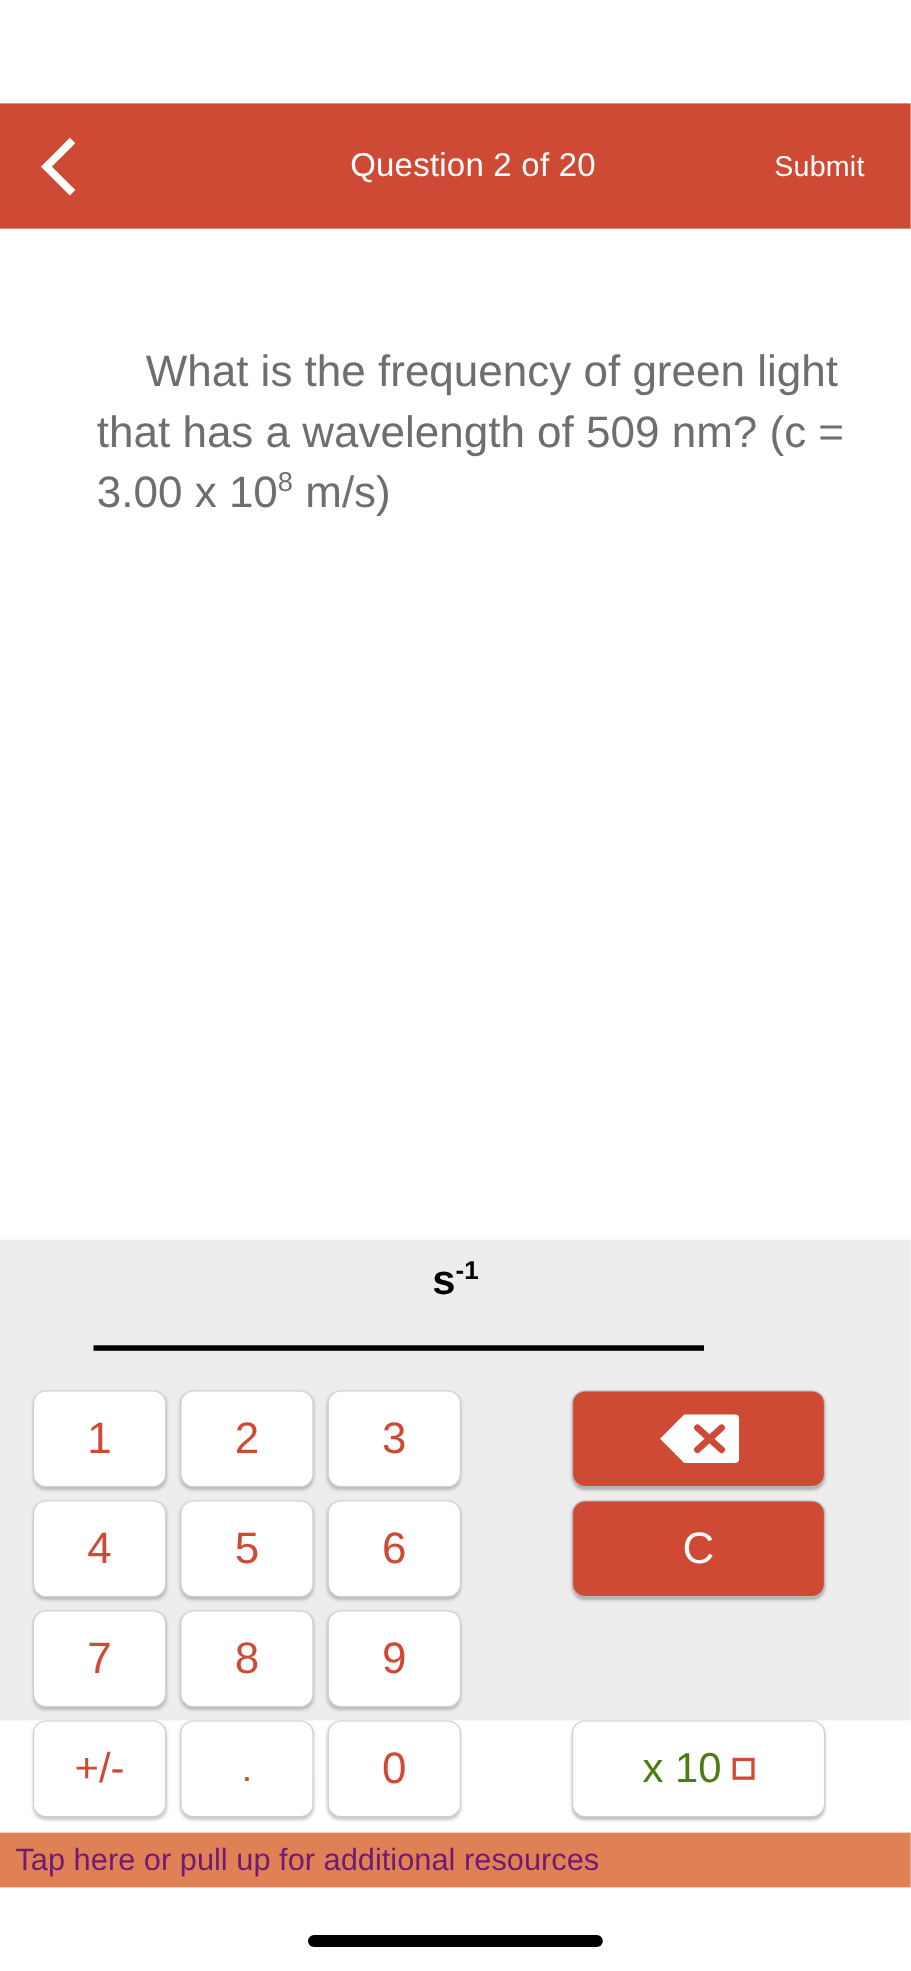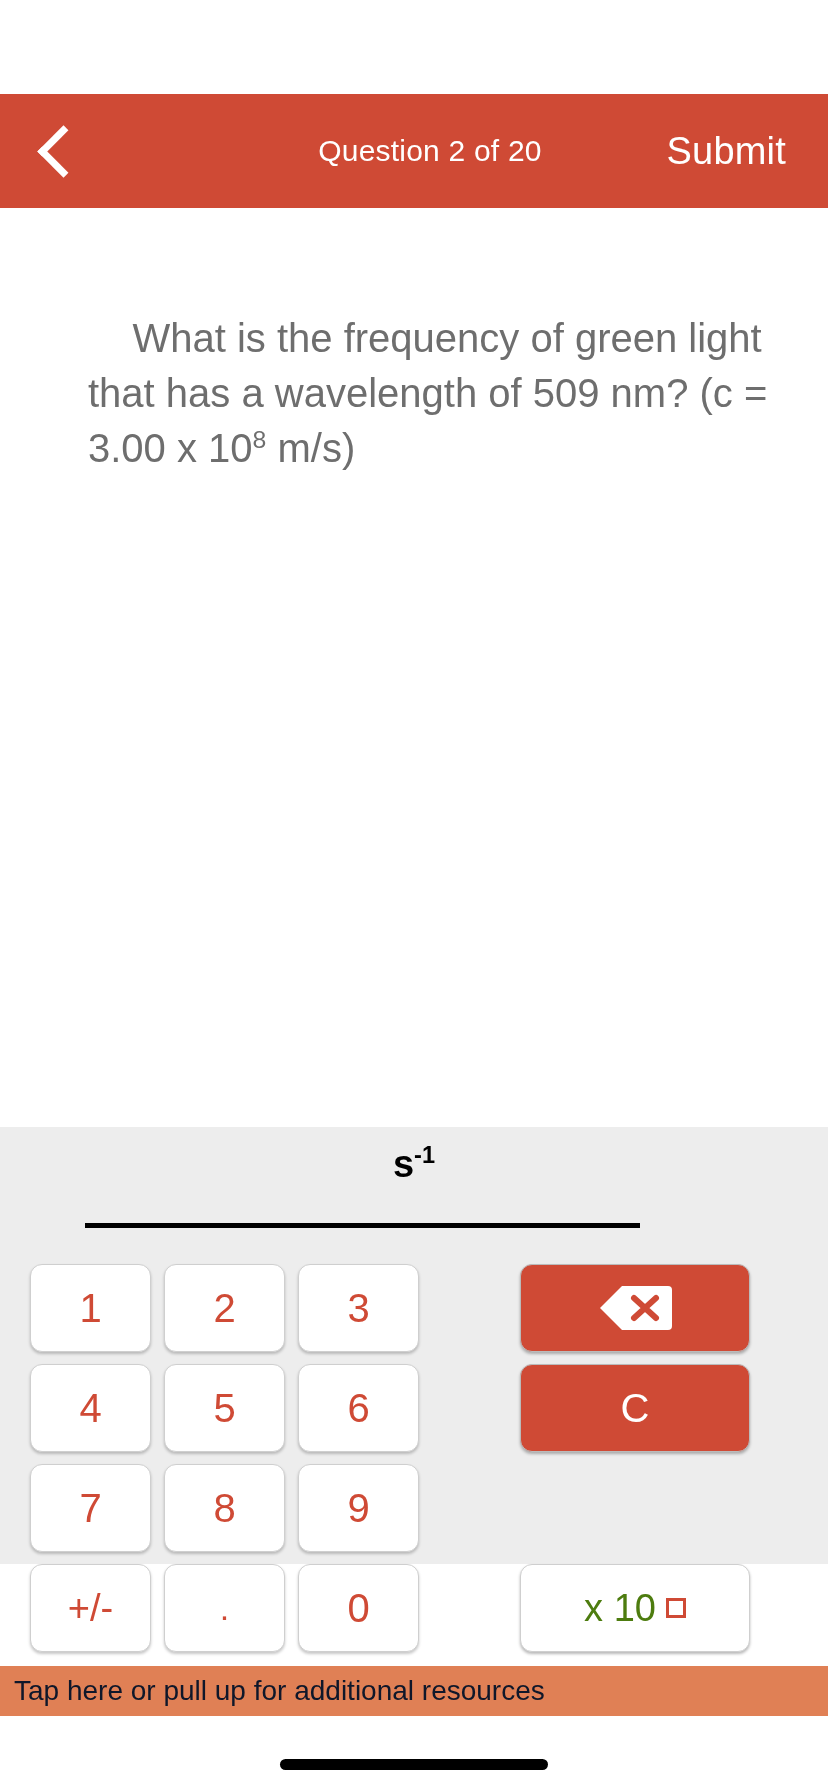--- a/index.html
+++ b/index.html
@@ -60,21 +60,21 @@
     width: 828px;
     text-align: center;
     color: #ffffff;
     font-size: 30px;
     letter-spacing: 0.2px;
   }
   .submit-button {
     position: absolute;
     right: 42px;
     color: #ffffff;
-    font-size: 38px;
+    font-size: 26px;
     cursor: pointer;
     letter-spacing: 0.2px;
   }
 
   
   .question-area {
     position: absolute;
     top: 208px; left: 0;
     width: 828px;
     height: 919px;
@@ -210,21 +210,21 @@
     position: absolute;
     top: 1666px; left: 0;
     width: 828px;
     height: 50px;
     background: #E08055;
     display: flex;
     align-items: center;
     cursor: pointer;
   }
   .resource-bar-label {
-    color: #0f172a;
+    color: #701a75;
     font-size: 28px;
     padding-left: 14px;
   }
 
   
   .home-area {
     position: absolute;
     top: 1716px; left: 0;
     width: 828px;
     height: 76px;

